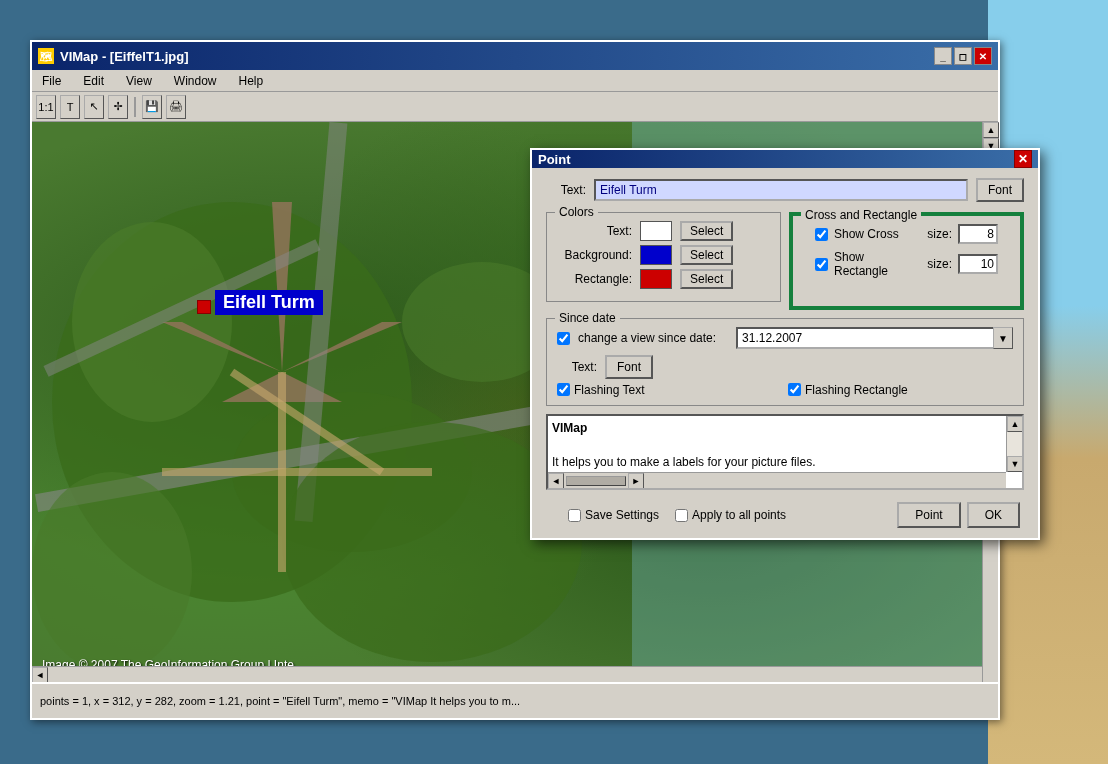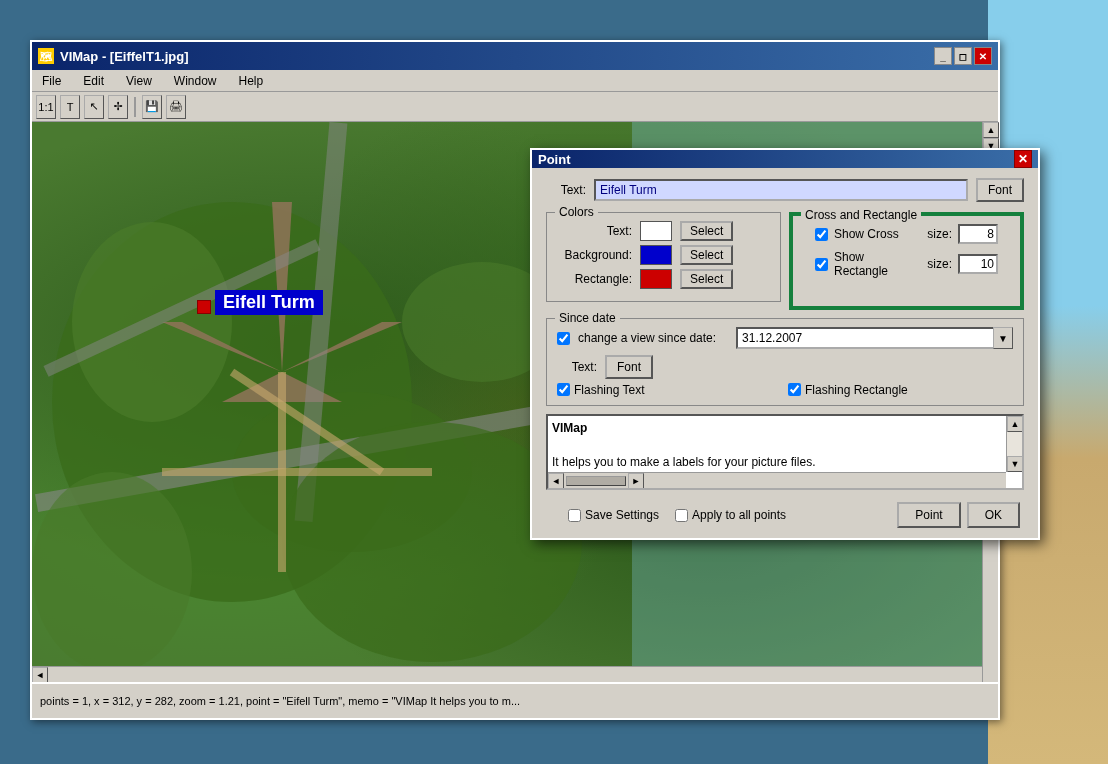--- a/index.html
+++ b/index.html
@@ -622,20 +622,21 @@
 
         <line x1="200" y1="250" x2="350" y2="350" stroke="#c8a96e" stroke-width="8" opacity="0.6"></line>
         <line x1="250" y1="250" x2="250" y2="450" stroke="#c8a96e" stroke-width="8" opacity="0.6"></line>
         <line x1="130" y1="350" x2="400" y2="350" stroke="#c8a96e" stroke-width="8" opacity="0.6"></line>
       </svg>
 
       <div class="point-marker"></div>
 
       <div class="point-label">Eifell Turm</div>
 
+      <div class="watermark">Image © 2007 The GeoInformation Group | Inte...</div>
     </div>
   </div>
 
   <div class="scroll-right">
     <div class="main-scroll-up">▲</div>
     <div style="flex:1; background:#e0dcd4;"></div>
     <div class="main-scroll-down">▼</div>
   </div>
 
   <div class="scroll-bottom">

